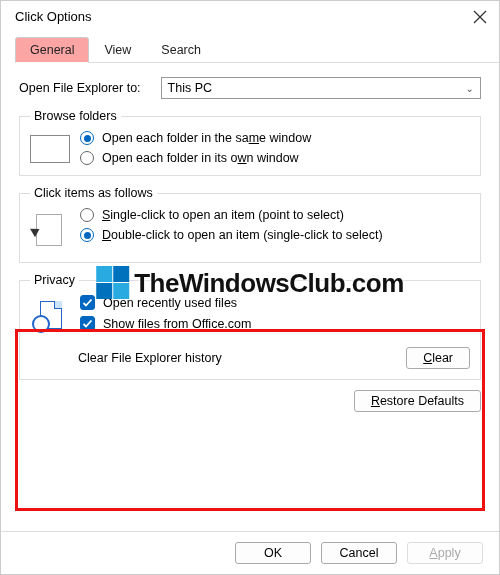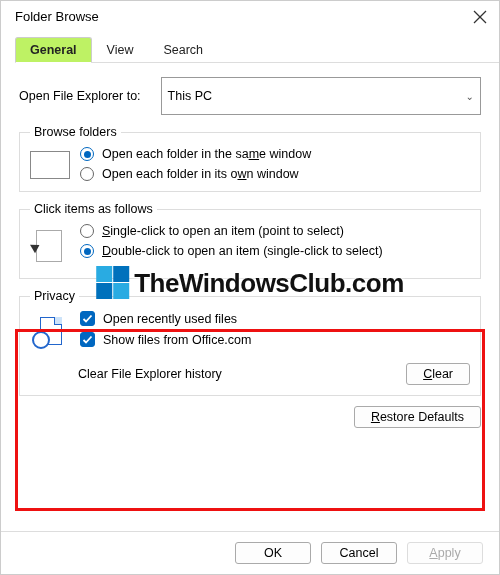--- a/index.html
+++ b/index.html
@@ -4,24 +4,24 @@
 <style>
 * { box-sizing: border-box; font-family: "Segoe UI", Tahoma, sans-serif; }
 body { margin: 0; background: #fff; width: 500px; height: 575px; position: relative; }
 .window { width: 500px; height: 575px; background: #fff; border: 1px solid #ccc; position: relative; }
 .titlebar { display: flex; align-items: center; justify-content: space-between; padding: 8px 12px 4px 14px; }
 .titlebar-title { font-size: 13px; color: #000; }
 .close-x { width: 14px; height: 14px; cursor: pointer; }
 .close-x svg { width: 14px; height: 14px; }
 .tabstrip { display: flex; margin: 8px 0 0 14px; border-bottom: 1px solid #ddd; position: relative; }
 .tab { padding: 5px 14px; font-size: 12.5px; color: #222; cursor: pointer; border: 1px solid transparent; position: relative; top: 1px; }
-.tab.active { border: 1px solid #ccc; border-bottom: 1px solid #fff; background: #bef264; border-radius: 3px 3px 0 0; font-weight: bold; }
+.tab.active { border: 1px solid #ccc; border-bottom: 1px solid #fff; background: #fca5a5; border-radius: 3px 3px 0 0; }
 .pane { padding: 14px 18px 8px 18px; font-size: 12.5px; color: #000; }
 .row-open { display: flex; align-items: center; gap: 20px; margin-bottom: 10px; }
-.combo { flex: 1; border: 1px solid #999; height: 38px; display: flex; align-items: center; justify-content: space-between; padding: 0 6px; font-size: 12.5px; background: #fff; }
+.combo { flex: 1; border: 1px solid #999; height: 22px; display: flex; align-items: center; justify-content: space-between; padding: 0 6px; font-size: 12.5px; background: #fff; }
 .combo .chev { font-size: 10px; color: #555; }
 fieldset { border: 1px solid #ddd; margin: 0 0 10px 0; padding: 8px 10px 10px 10px; }
 legend { font-size: 12.5px; padding: 0 4px; }
 .opt-row { display: flex; align-items: flex-start; gap: 10px; }
 .folder-icon { width: 40px; height: 28px; border: 1px solid #888; margin-top: 4px; background: #fff; }
 .click-icon { width: 40px; height: 40px; margin-top: 4px; position: relative; }
 .click-icon .sheet { position:absolute; left:6px; top:2px; width:26px; height:32px; border:1px solid #aaa; background:#fff; }
 .click-icon .cursor { position:absolute; left:2px; top:14px; width:0;height:0; border-left:8px solid #333; border-top:5px solid transparent; border-bottom:5px solid transparent; transform: rotate(-30deg);}
 .privacy-icon { width: 40px; height: 40px; margin-top: 4px; position: relative; }
 .privacy-icon .sheet { position:absolute; left:10px; top:2px; width:22px; height:28px; background:#fff; border:1px solid #2266cc; }
@@ -49,21 +49,21 @@
 .wm-logo .q { position:absolute; width:16px; height:16px; }
 .wm-logo .a{left:0;top:0;background:#29abe2;} .wm-logo .b{left:17px;top:0;background:#0071bc;} .wm-logo .c{left:0;top:17px;background:#0071bc;} .wm-logo .d{left:17px;top:17px;background:#29abe2;}
 .wm-text { font-size: 26px; font-weight: 700; color: #111; letter-spacing: -0.5px; white-space: nowrap; text-shadow: 0 0 4px #fff, 0 0 4px #fff; }
 </style>
 </head>
 <body>
 
 <div class="window">
 
   <div class="titlebar">
-    <span class="titlebar-title">Folder Browse</span>
+    <span class="titlebar-title">Click Options</span>
     <span class="close-x">
       <svg viewBox="0 0 14 14">
           <line x1="1" y1="1" x2="13" y2="13" stroke="#333" stroke-width="1.2"></line>
           <line x1="13" y1="1" x2="1" y2="13" stroke="#333" stroke-width="1.2"></line>
         </svg>
     </span>
   </div>
 
   <div class="tabstrip">
     <div class="tab active">General</div>

